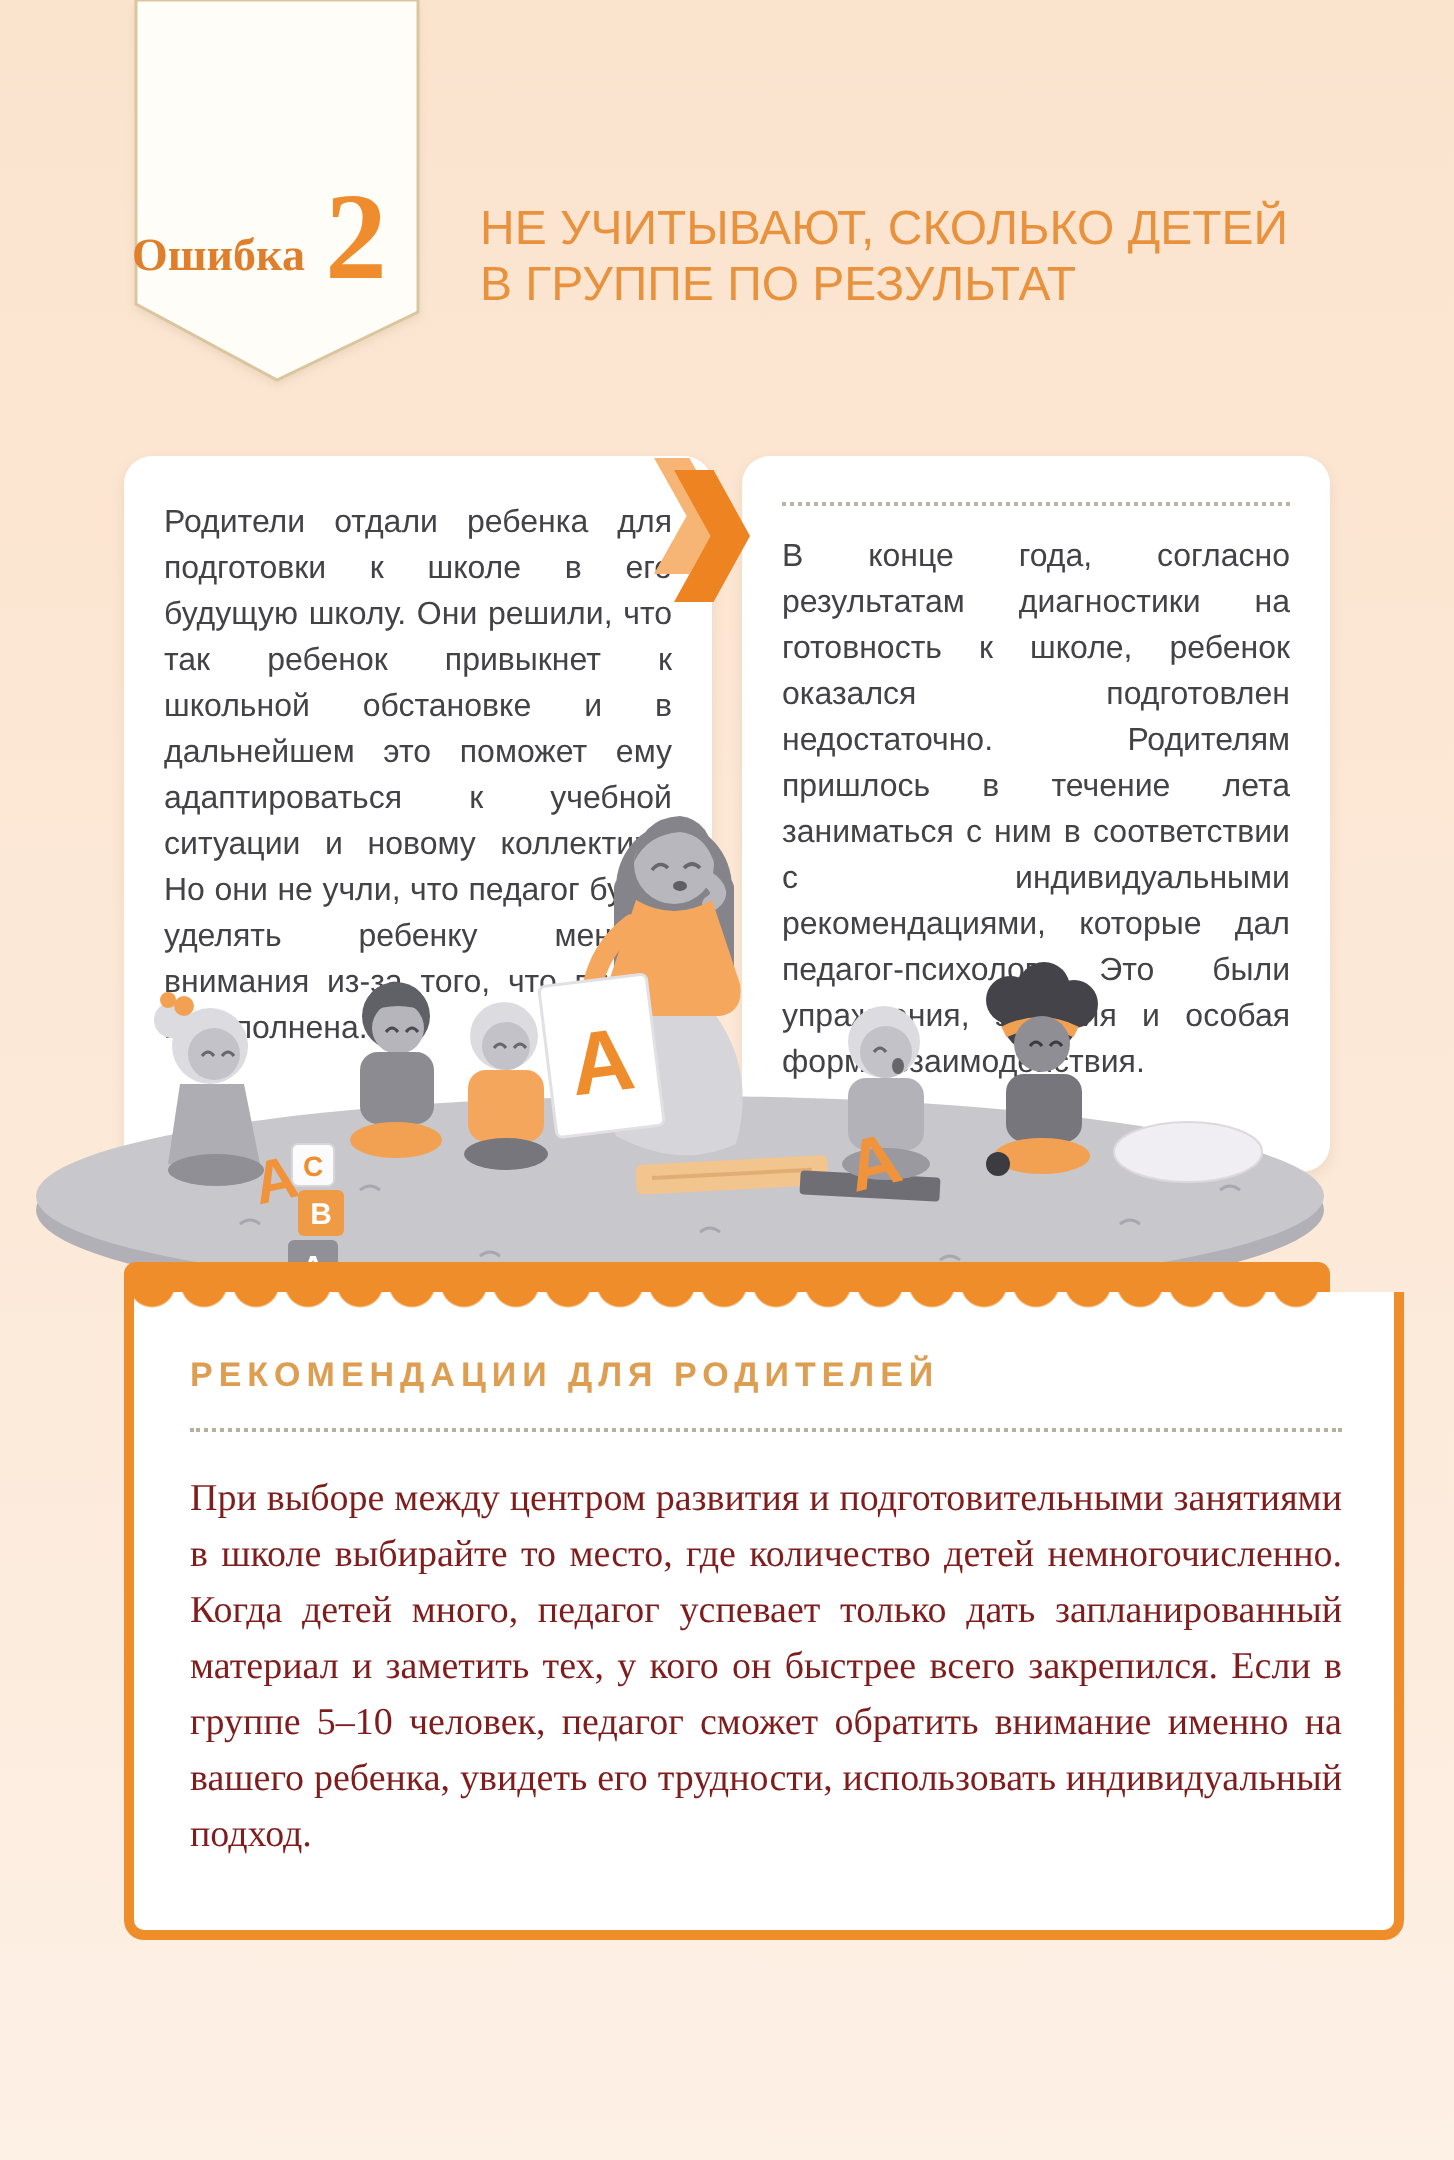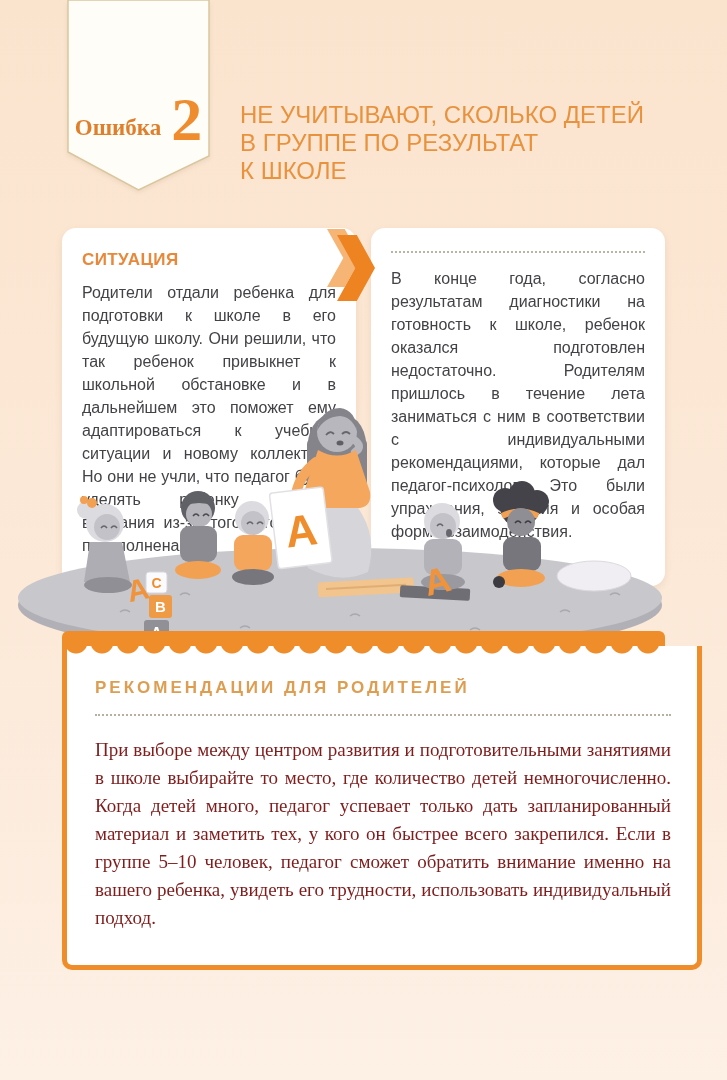--- a/index.html
+++ b/index.html
@@ -4,21 +4,21 @@
 <style>
   html,body{margin:0;padding:0;}
   body{font-family:"Liberation Sans",sans-serif;background:#fdf0e5;}
   .page{position:relative;width:727px;height:1080px;overflow:hidden;
         background:linear-gradient(180deg,#fbe4ce 0%,#fce9d8 55%,#fdf0e5 100%);}
 
   
   .ribbon{position:absolute;left:66px;top:0;width:145px;height:196px;z-index:3;}
   .ribbon svg{filter:drop-shadow(0 2px 2px rgba(120,90,40,.10));}
   .ribbon-text{position:absolute;left:0;top:88px;width:100%;display:flex;
-               align-items:flex-end;justify-content:center;gap:10px;}
+               align-items:flex-end;gap:10px;}
   .ribbon-word{font-family:"Liberation Serif",serif;font-weight:bold;font-size:23px;
                color:#df7f2b;padding-bottom:9px;}
   .ribbon-num{font-family:"Liberation Serif",serif;font-weight:bold;font-size:62px;
               line-height:62px;color:#ef8c2d;}
 
   
   .title{position:absolute;left:240px;top:101px;z-index:3;}
   .title-line{font-weight:normal;font-size:24px;line-height:28px;color:#e9923e;}
 
   
@@ -65,25 +65,23 @@
     </svg>
     <div class="ribbon-text">
       <span class="ribbon-word">Ошибка</span>
       <span class="ribbon-num">2</span>
     </div>
   </div>
 
   <div class="title">
     <div class="title-line">НЕ УЧИТЫВАЮТ, СКОЛЬКО ДЕТЕЙ</div>
     <div class="title-line">В ГРУППЕ ПО РЕЗУЛЬТАТ</div>
-    <div class="title-line">К ШКОЛЕ</div>
   </div>
 
   <div class="card card-situation">
-    <div class="card-heading">СИТУАЦИЯ</div>
     <div class="card-body">Родители отдали ребенка для подготовки к школе в его будущую школу. Они решили, что так ребенок привыкнет к школьной обстановке и в дальнейшем это поможет ему адаптироваться к учебной ситуации и новому коллективу. Но они не учли, что педагог будет уделять ребенку меньше внимания из-за того, что группа переполнена.</div>
   </div>
 
   <div class="card card-result">
     <div class="dotted-sep"></div>
     <div class="card-body">В конце года, согласно результатам диагностики на готовность к школе, ребенок оказался подготовлен недостаточно. Родителям пришлось в течение лета заниматься с ним в соответствии с индивидуальными рекомендациями, которые дал педагог-психолог. Это были упражнения, задания и особая форма взаимодействия.</div>
   </div>
 
   <div class="arrow">
     <div class="chev chev-back"></div>

